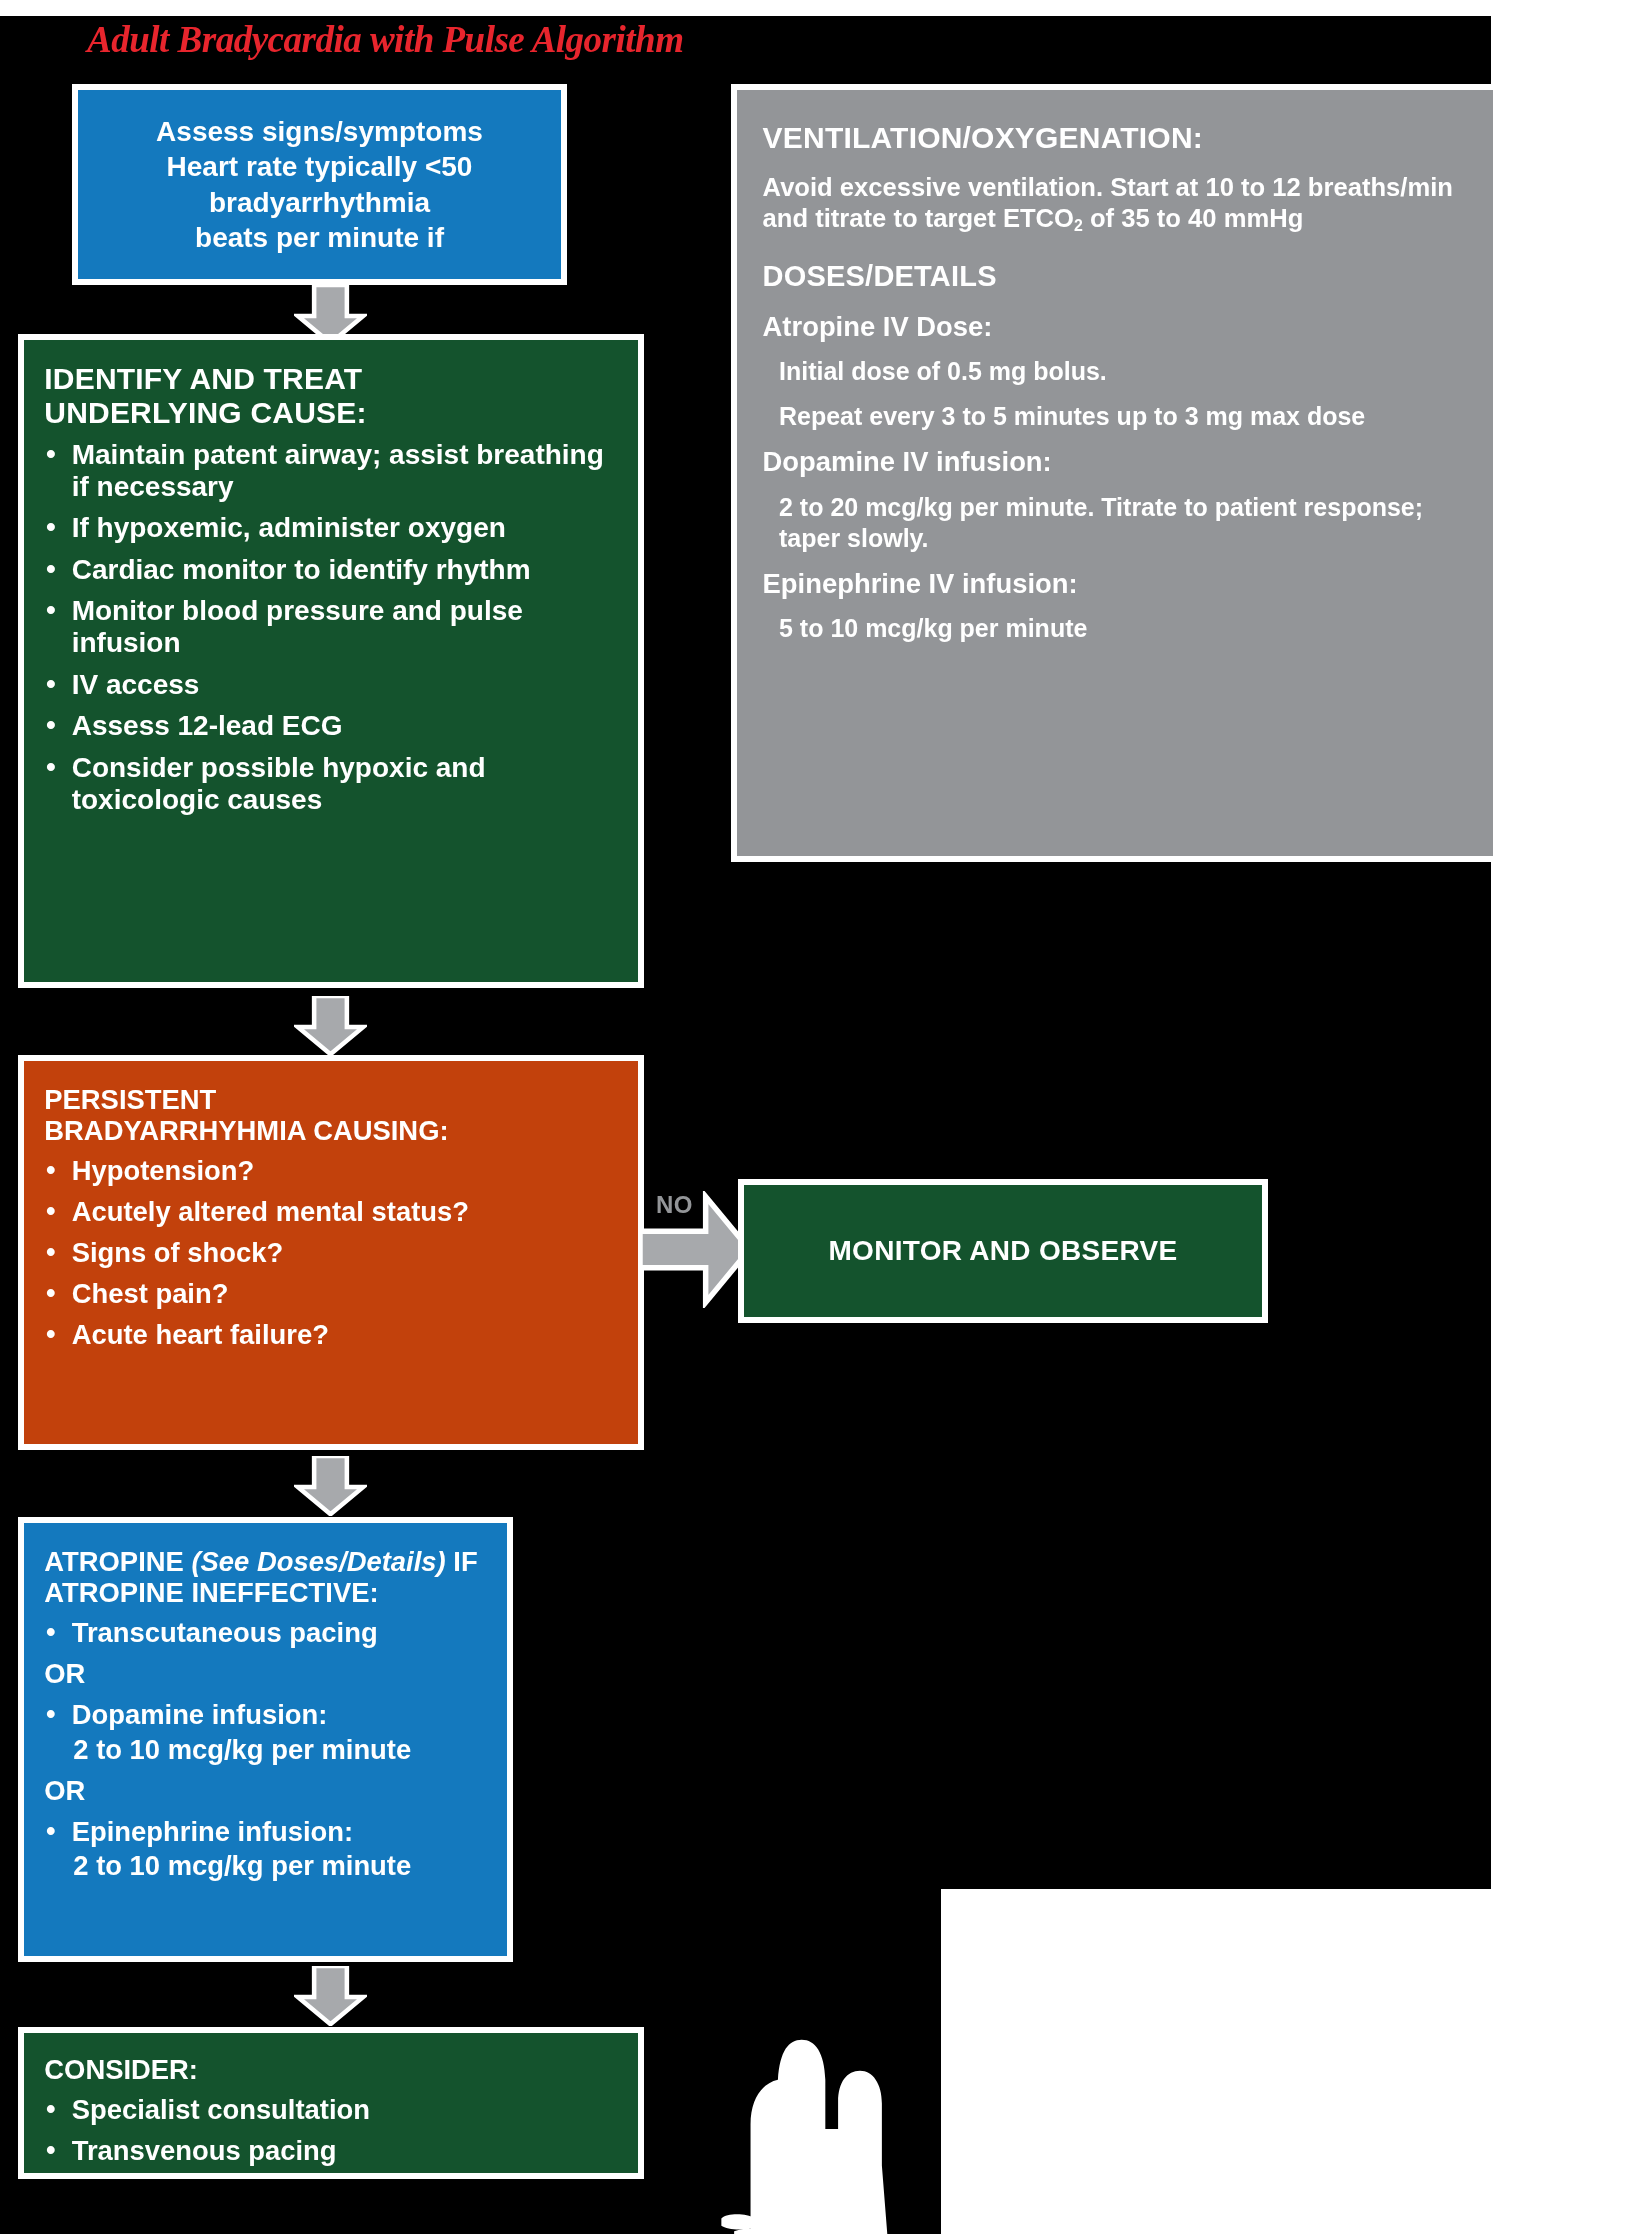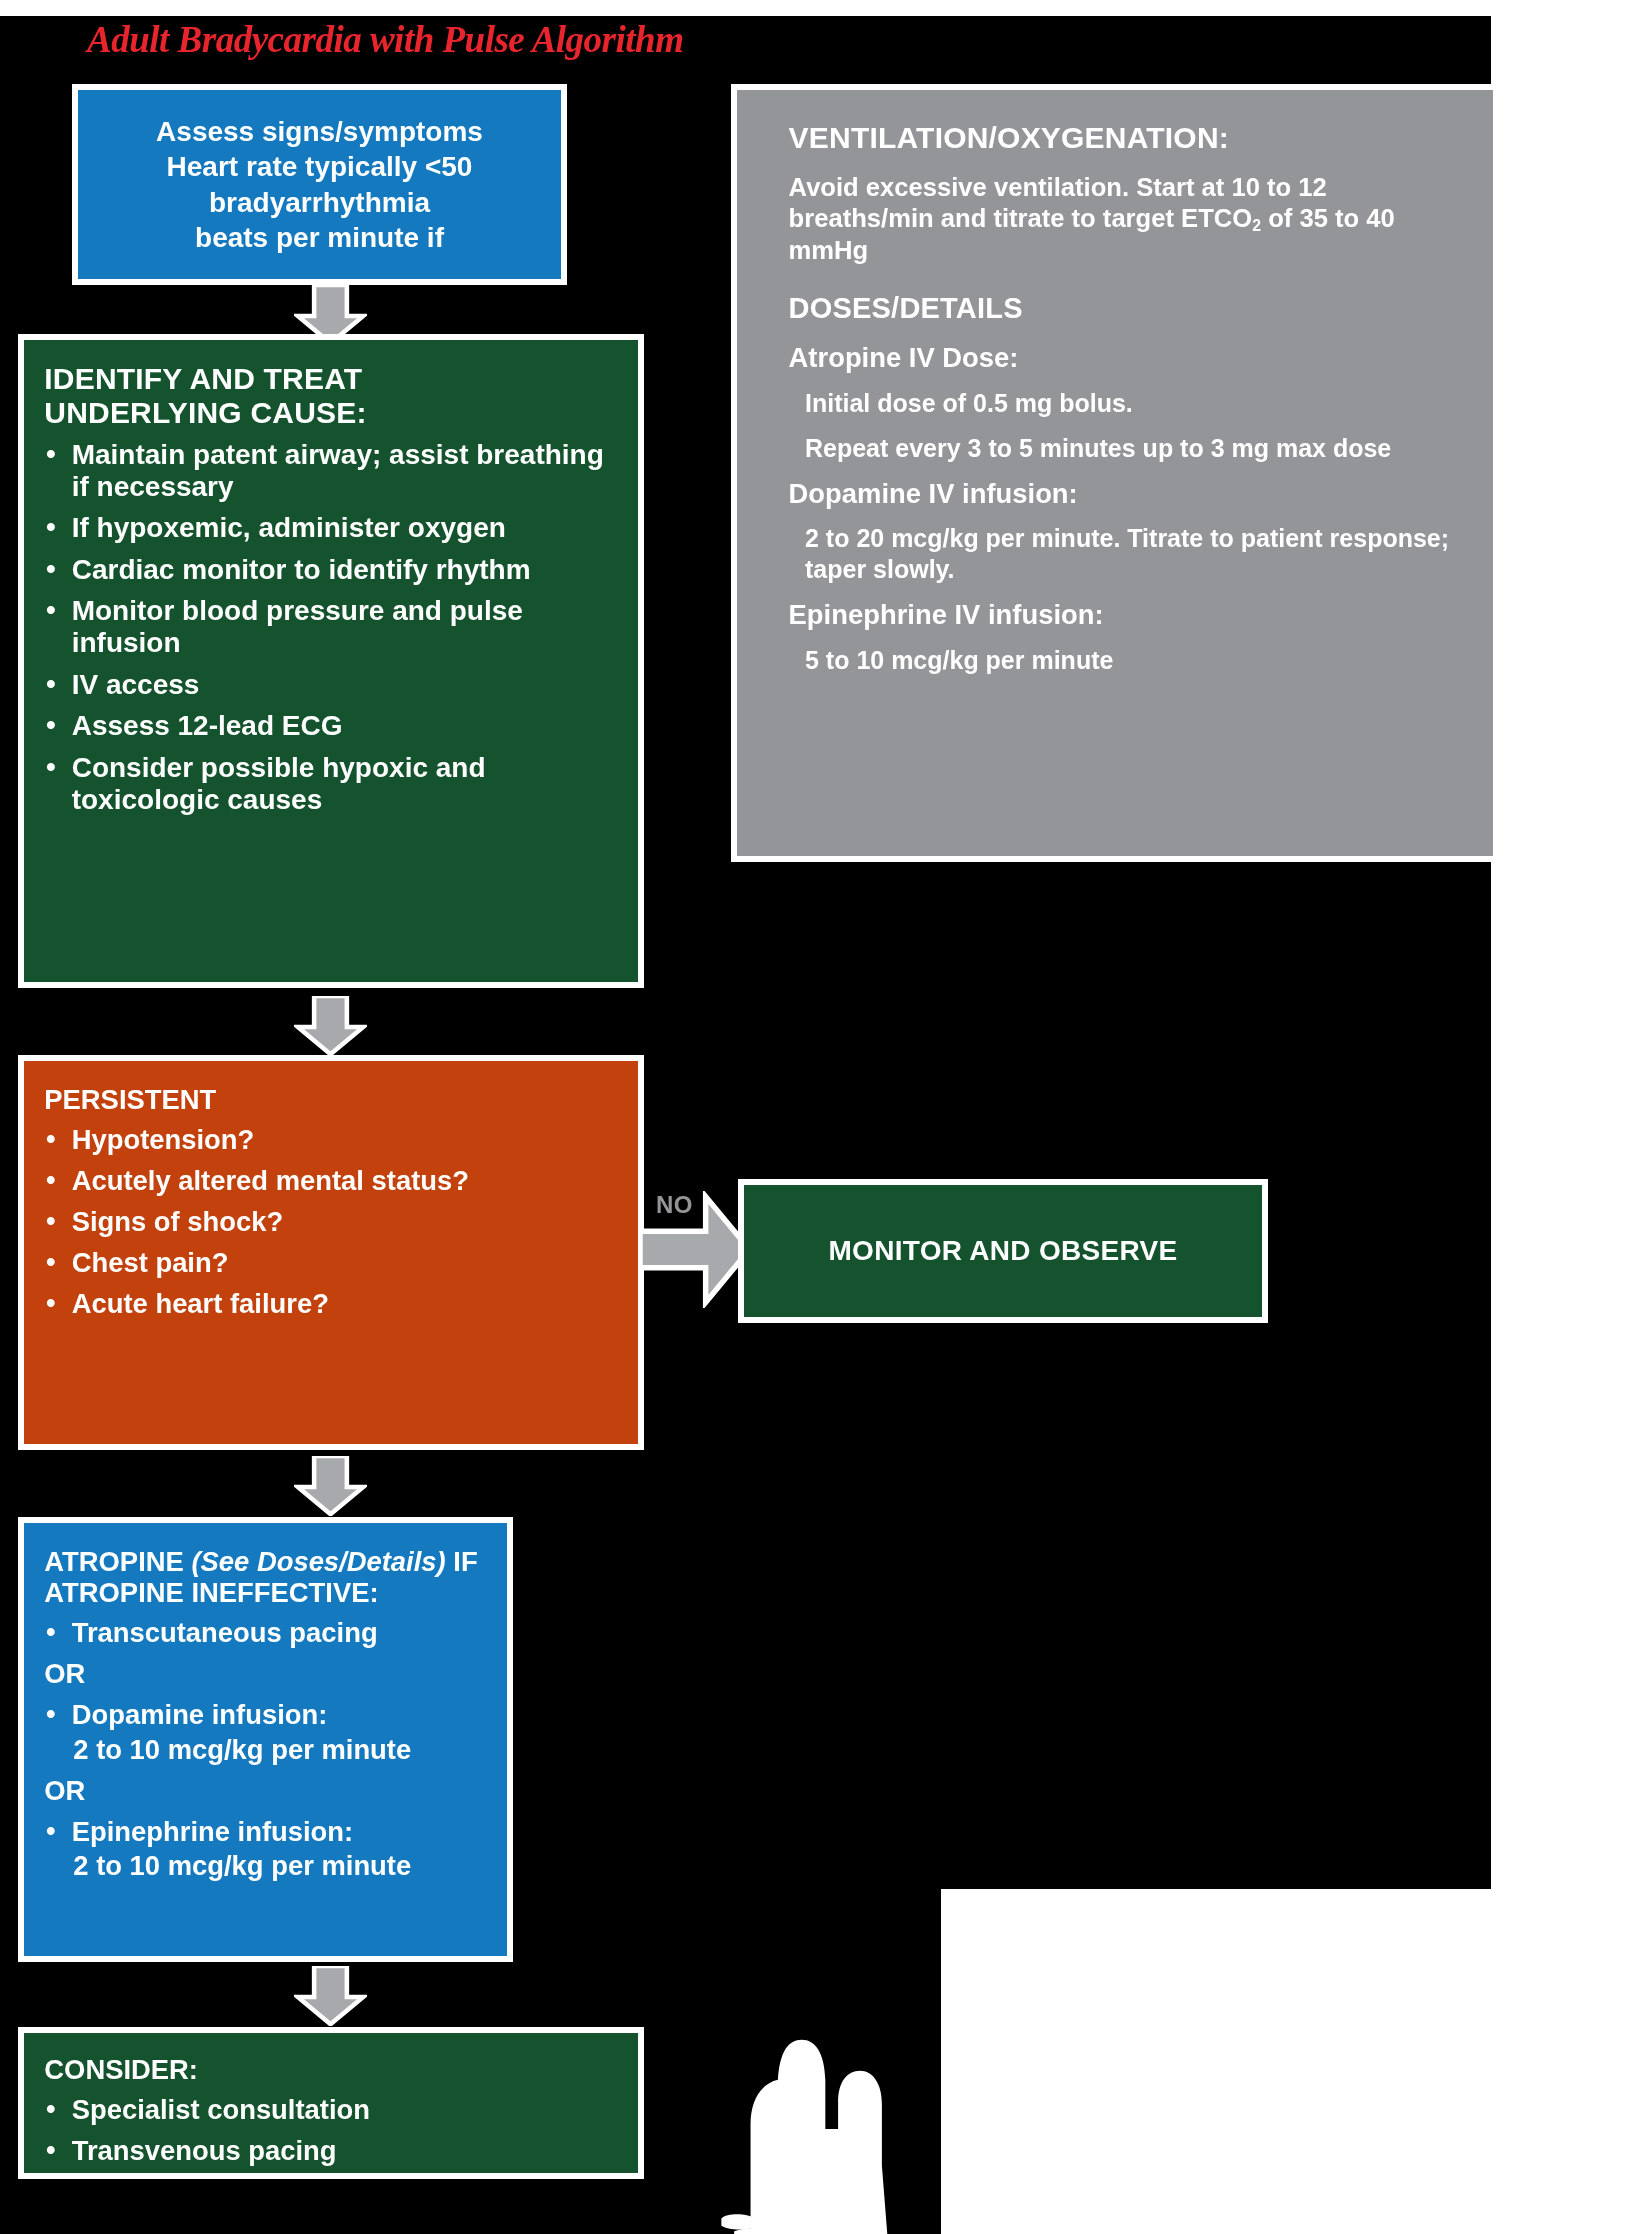--- a/index.html
+++ b/index.html
@@ -57,21 +57,21 @@
     border: 6.4px solid #ffffff;
     color: #ffffff;
     font-weight: 700;
     line-height: 1.13;
   }
   .box .inner { padding: 12.8px 16.4px 12.8px 20px; }
 
   .blue  { background: #1479BE; }
   .red   { background: #14532d; }
   .green { background: #c2410c; }
-  .grey  { background: #939598; padding-left: 26px; }
+  .grey  { background: #939598; }
 
   
   #box-assess {
     left: 72px; top: 84px;
     width: 495px; height: 201px;
     text-align: center;
     font-size: 28px;
     line-height: 1.26;
   }
   #box-assess .inner { padding: 24px 14.6px; }
@@ -218,20 +218,21 @@
   </div>
 
   <svg class="arrow-down" style="left:294px; top:996px;" viewBox="0 0 80 66">
     <path d="M22 0 L58 0 L58 34 L76 34 L40 64 L4 34 L22 34 Z" fill="#A7A9AC" stroke="#ffffff" stroke-width="5"></path>
   </svg>
 
   <div class="box green" id="box-persistent">
     <div class="inner">
       <div class="head" style="font-size:27.4px;">
         <div>PERSISTENT</div>
+        <div>BRADYARRHYHMIA CAUSING:</div>
       </div>
       <ul class="bullets">
         <li>Hypotension?</li>
         <li>Acutely altered mental status?</li>
         <li>Signs of shock?</li>
         <li>Chest pain?</li>
         <li>Acute heart failure?</li>
       </ul>
     </div>
   </div>

